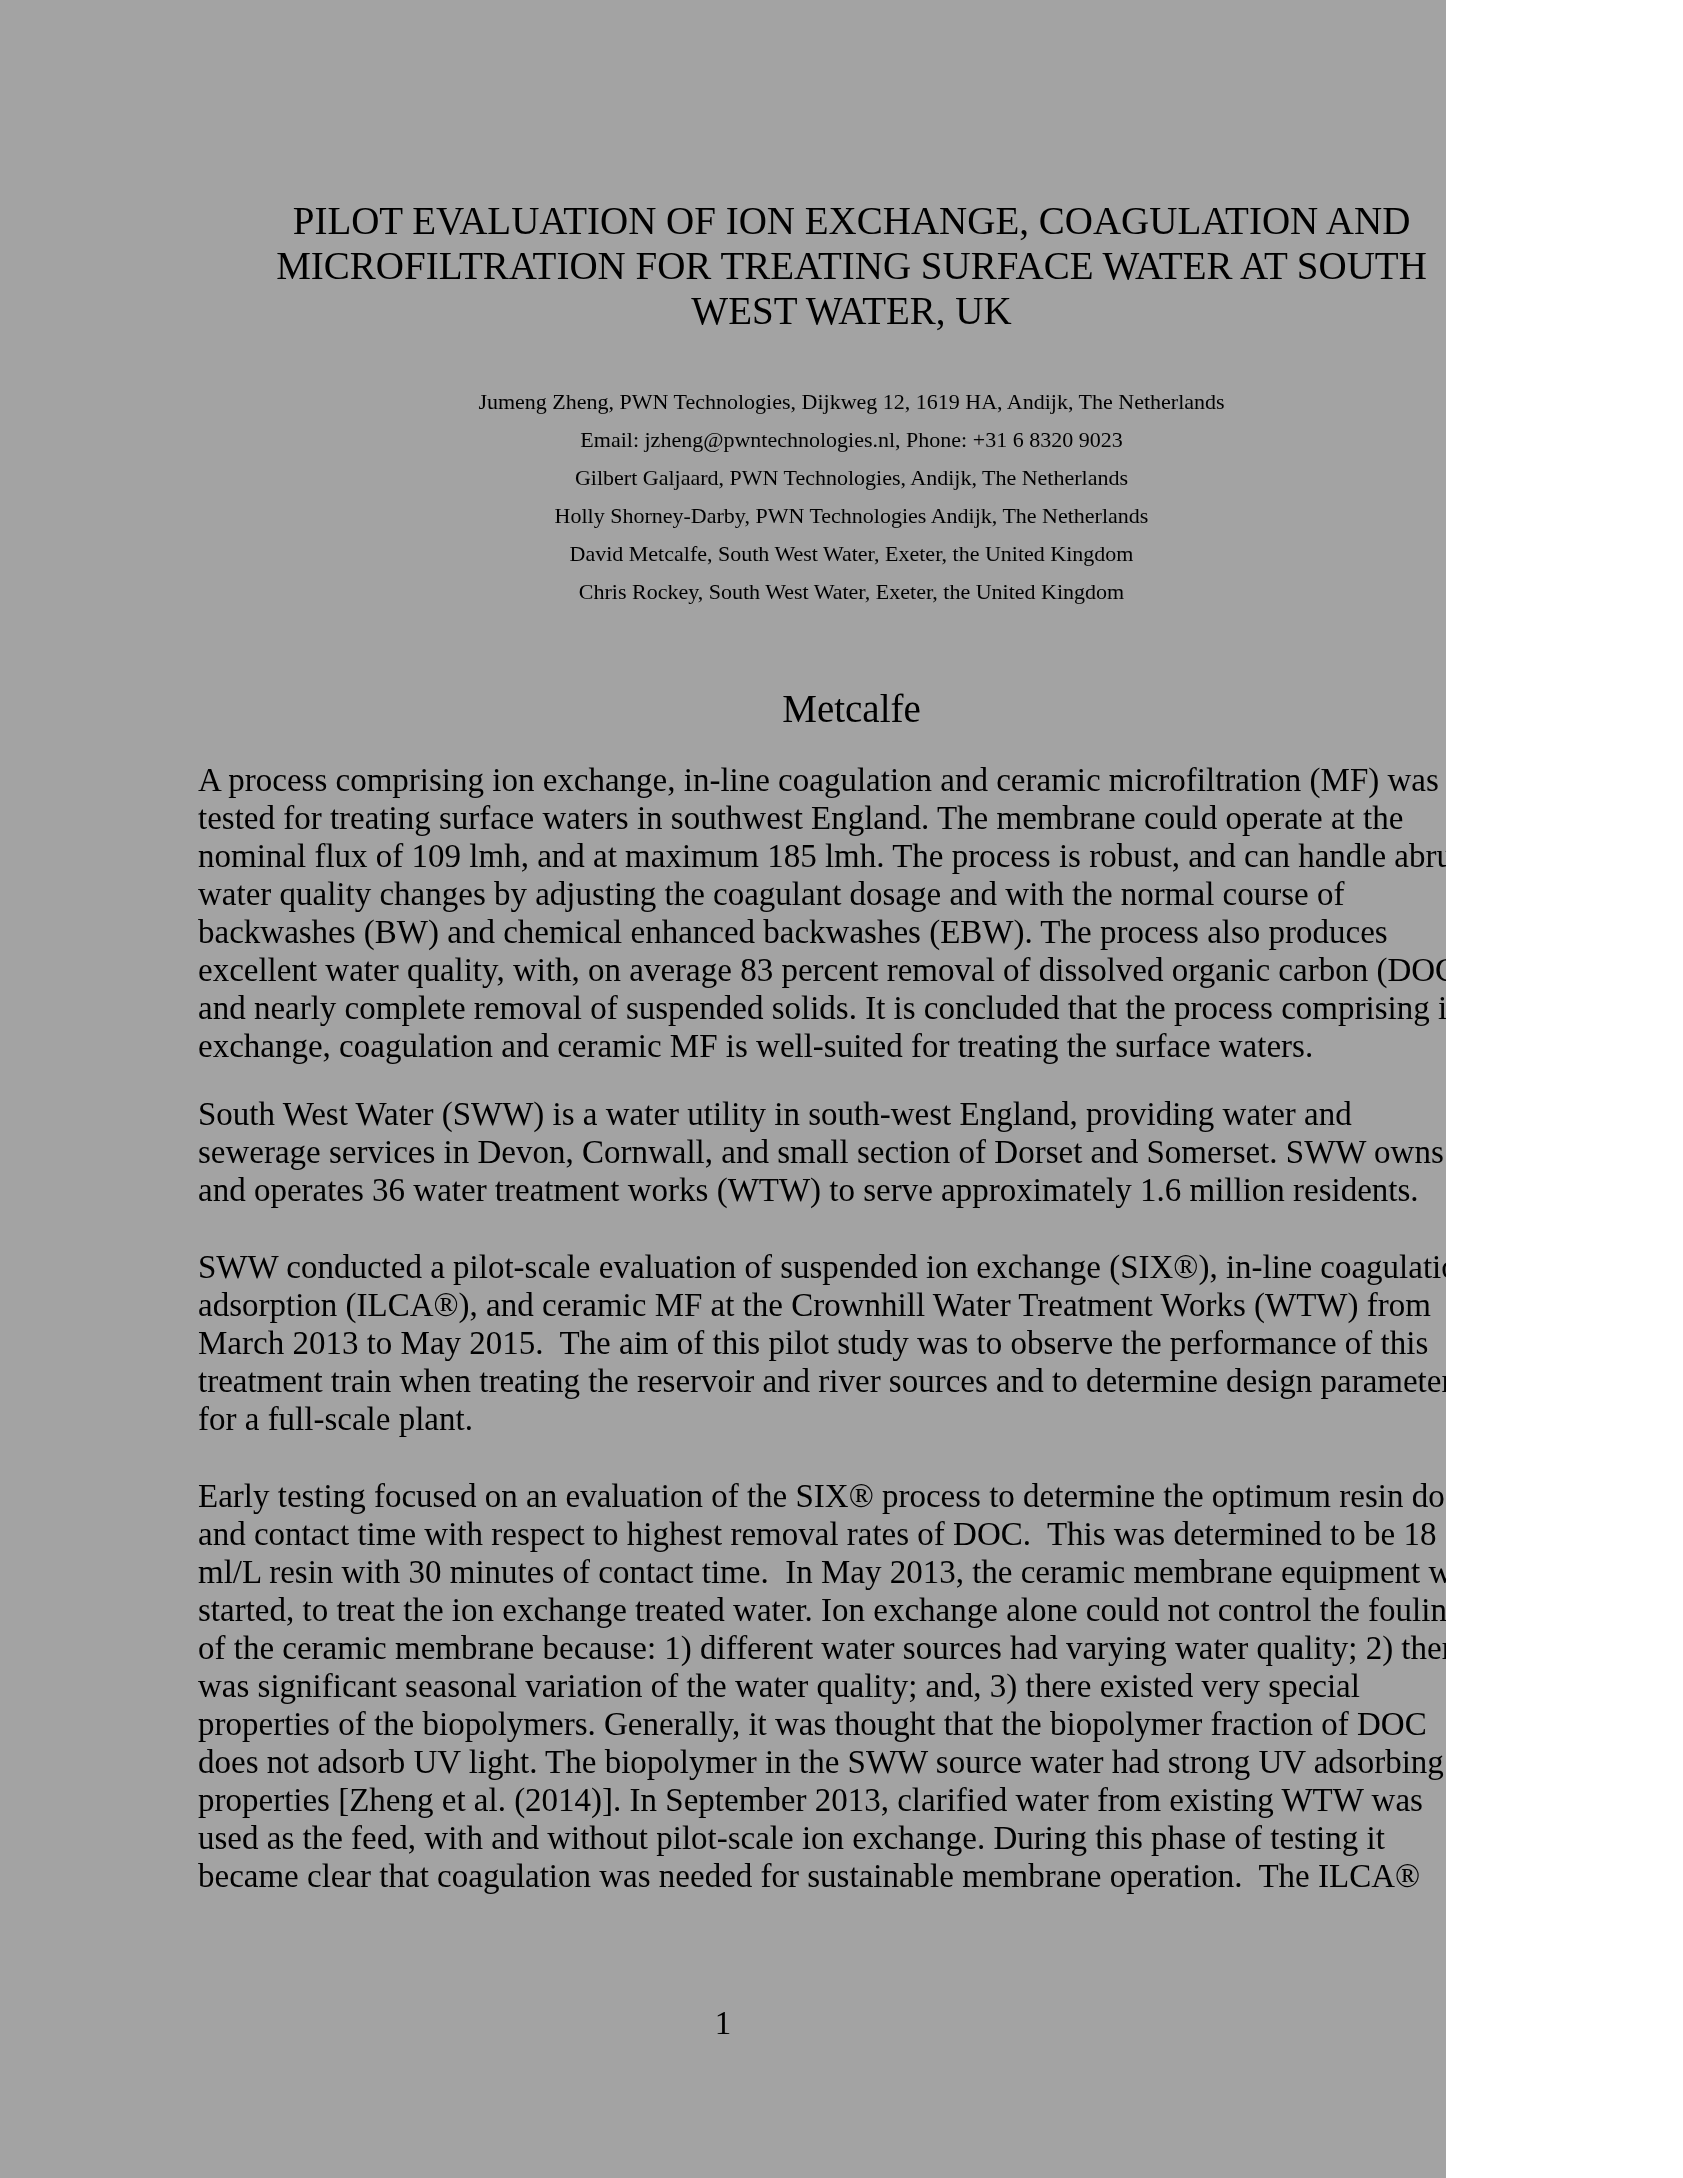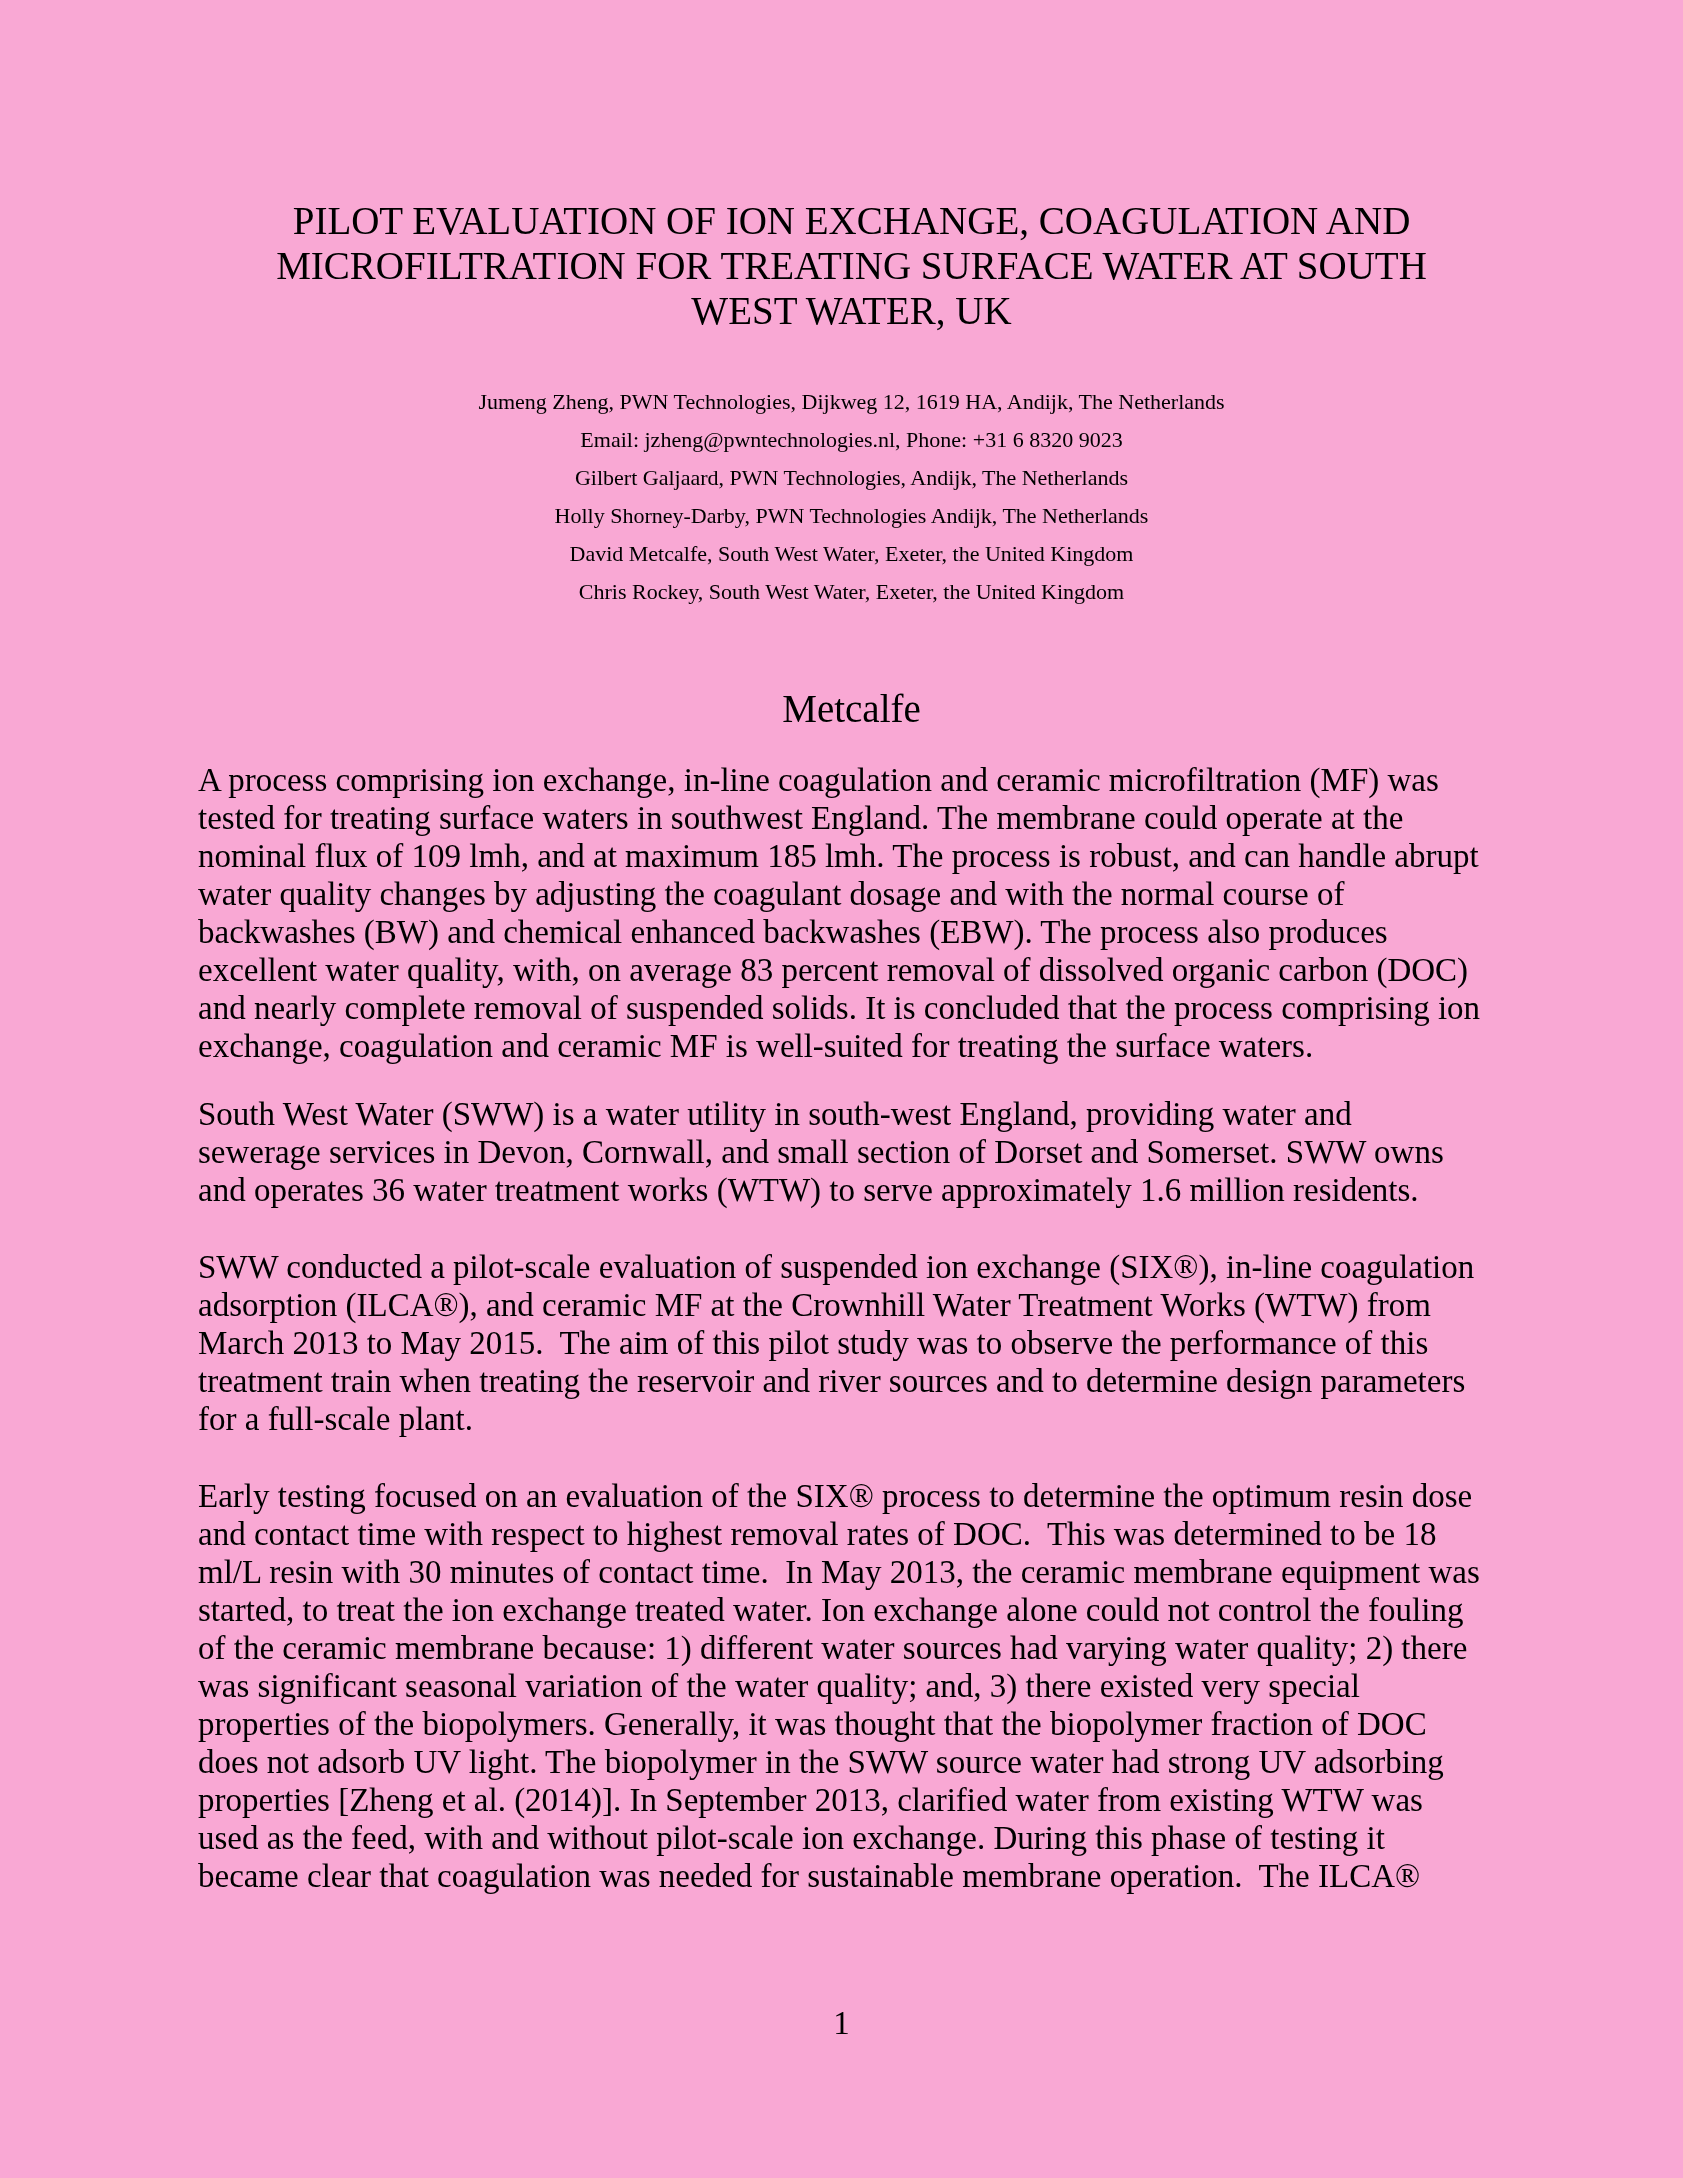--- a/index.html
+++ b/index.html
@@ -1,20 +1,20 @@
 <!DOCTYPE html>
 <html><head>
 <meta charset="utf-8">
 <style>
   html, body { margin: 0; padding: 0; background: #ffffff; }
   .page {
     position: relative;
-    width: 1683px;
+    width: 1446px;
     height: 2178px;
-    background: #f9a8d4;
+    background: #a3a3a3;
     color: #000000;
     font-family: "Liberation Serif", "DejaVu Serif", serif;
     overflow: hidden;
   }
   .content {
     position: absolute;
     left: 198px;
     top: 0;
     width: 1307px;
   }

